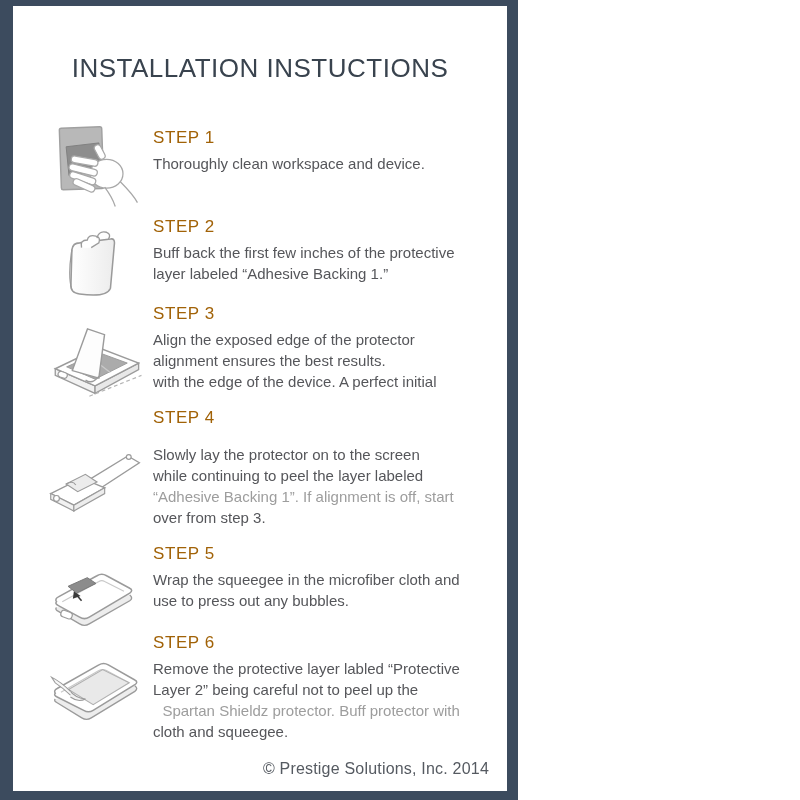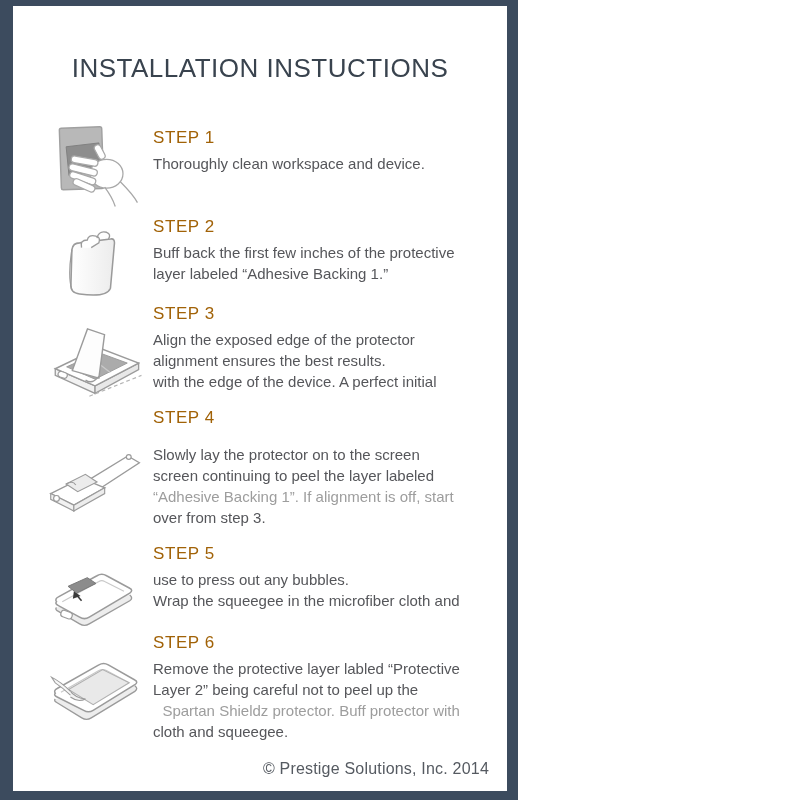--- a/index.html
+++ b/index.html
@@ -164,21 +164,21 @@
     <polygon points="32,68 64,50 64,56 32,74" fill="#ededed" stroke="#9b9b9b" stroke-width="1.2"></polygon>
     <polygon points="24,46 44,36 56,44 36,54" fill="#ececec" stroke="#9b9b9b" stroke-width="1.2"></polygon>
     <path d="M24,46 q7,-4 10,1" fill="none" stroke="#9b9b9b" stroke-width="1.2"></path>
     <circle cx="14" cy="61" r="3" fill="#ffffff" stroke="#9b9b9b" stroke-width="1.2"></circle>
   </svg>
 </div>
     <div class="step-text">
       <div class="step-heading gap-below">STEP 4</div>
       <div class="step-body">
             <div class="step-line">Slowly lay the protector on to the screen</div>
-            <div class="step-line">screen continuing to peel the layer labeled</div>
+            <div class="step-line">while continuing to peel the layer labeled</div>
             <div class="step-line muted">“Adhesive Backing 1”. If alignment is off, start</div>
             <div class="step-line">over from step 3.</div>
           </div>
     </div>
   </div>
 
   <div class="step-row">
     <div class="step-art">
   <svg viewBox="0 0 110 90" xmlns="http://www.w3.org/2000/svg">
     <path d="M14,58 Q12,60 16,62 L38,75 Q43,78 48,75 L90,51 Q94,48 90,45" fill="#ededed" stroke="#9b9b9b" stroke-width="1.4"></path>
@@ -186,22 +186,22 @@
     <path d="M20,52 L58,31 Q61,29 64,31 L84,41" fill="none" stroke="#c9c9c9" stroke-width="1.2"></path>
     <polygon points="26,36 46,27 55,33 35,43" fill="#8c8c8c" stroke="#777777" stroke-width="1"></polygon>
     <path d="M40,51 L34,44" stroke="#3a3a3a" stroke-width="1.6" fill="none"></path>
     <polygon points="32,41 31,49 39,46" fill="#3a3a3a"></polygon>
     <rect x="20" y="60" width="12" height="7" rx="3" fill="#ffffff" stroke="#9b9b9b" stroke-width="1.2" transform="rotate(20 20 60)"></rect>
   </svg>
 </div>
     <div class="step-text">
       <div class="step-heading">STEP 5</div>
       <div class="step-body">
+            <div class="step-line">Wrap the squeegee in the microfiber cloth and</div>
             <div class="step-line">use to press out any bubbles.</div>
-            <div class="step-line">Wrap the squeegee in the microfiber cloth and</div>
           </div>
     </div>
   </div>
 
   <div class="step-row">
     <div class="step-art">
   <svg viewBox="0 0 110 95" xmlns="http://www.w3.org/2000/svg">
     <path d="M12,58 Q10,60 14,62 L40,78 Q45,81 50,78 L96,50 Q100,47 96,44" fill="#ededed" stroke="#9b9b9b" stroke-width="1.4"></path>
     <path d="M12,52 Q10,49 14,47 L58,22 Q63,19 68,22 L96,38 Q100,40 96,43 L52,70 Q47,73 42,70 L14,56 Q10,54 12,52 Z" fill="#ffffff" stroke="#9b9b9b" stroke-width="1.6"></path>
     <path d="M18,51 L58,28 Q62,26 66,28 L90,41" fill="none" stroke="#c9c9c9" stroke-width="1.2"></path>

